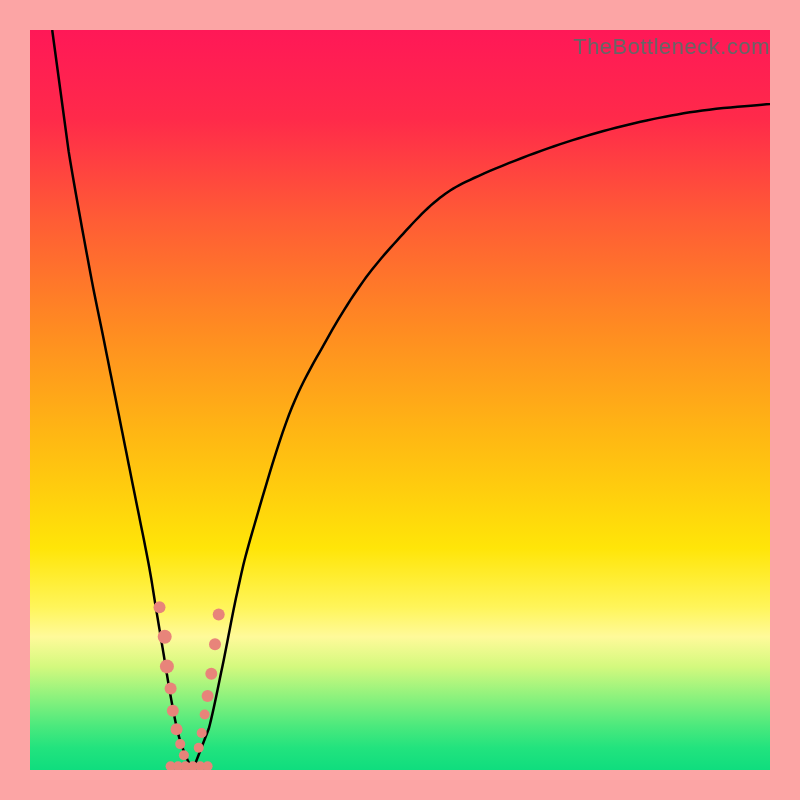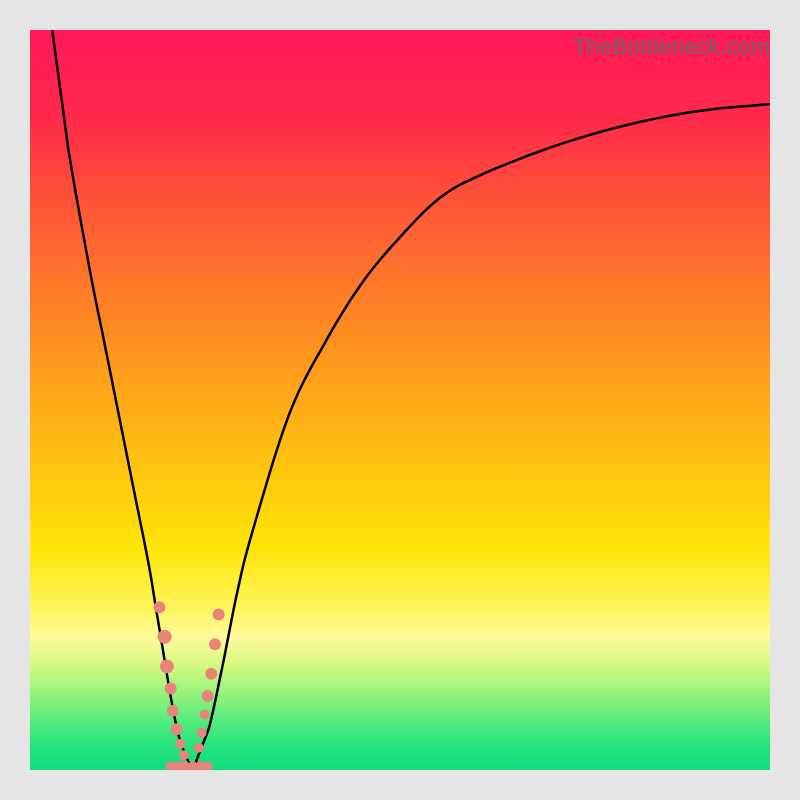--- a/index.html
+++ b/index.html
@@ -1,17 +1,17 @@
 <!DOCTYPE html>
 <html><head>
   <meta charset="utf-8">
   <style>
     * { margin: 0; padding: 0; box-sizing: border-box; }
     body { width: 800px; height: 800px; overflow: hidden; position: relative; font-family: Arial, sans-serif; }
-    .container { position: absolute; inset: 0; background: #e5e5e5; padding-left: 20px; }
+    .container { position: absolute; inset: 0; background: #fca5a5; padding-left: 20px; }
     .plot-area { position: absolute; left: 30px; top: 30px; right: 30px; bottom: 30px; }
     .gradient-bg { position: absolute; inset: 0; }
     .watermark { position: absolute; right: 0; top: 4px; color: #666; font-size: 22px; font-weight: 500; z-index: 10; letter-spacing: 0.5px; }
     .svg-overlay { position: absolute; inset: 0; z-index: 5; }
   </style>
 </head>
 <body>
 
 <div class="container">
   <div class="plot-area">

